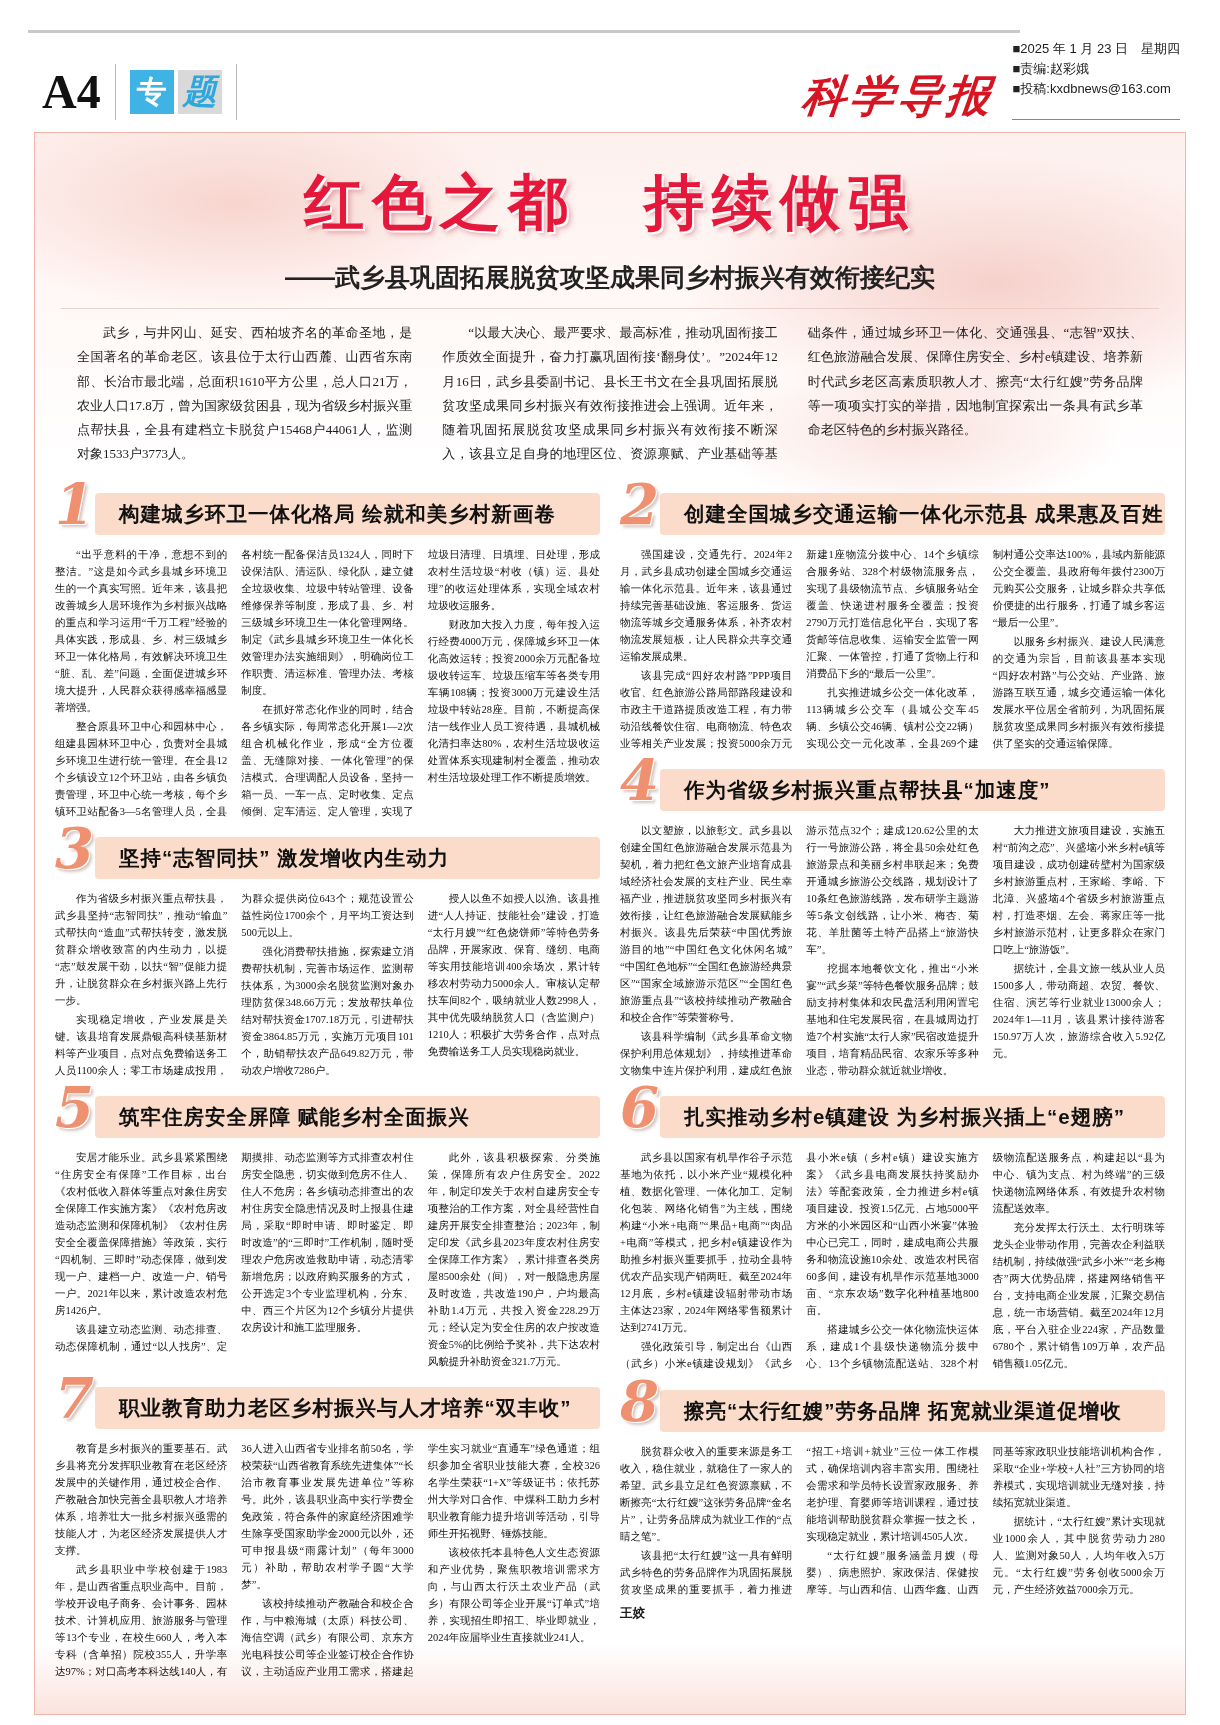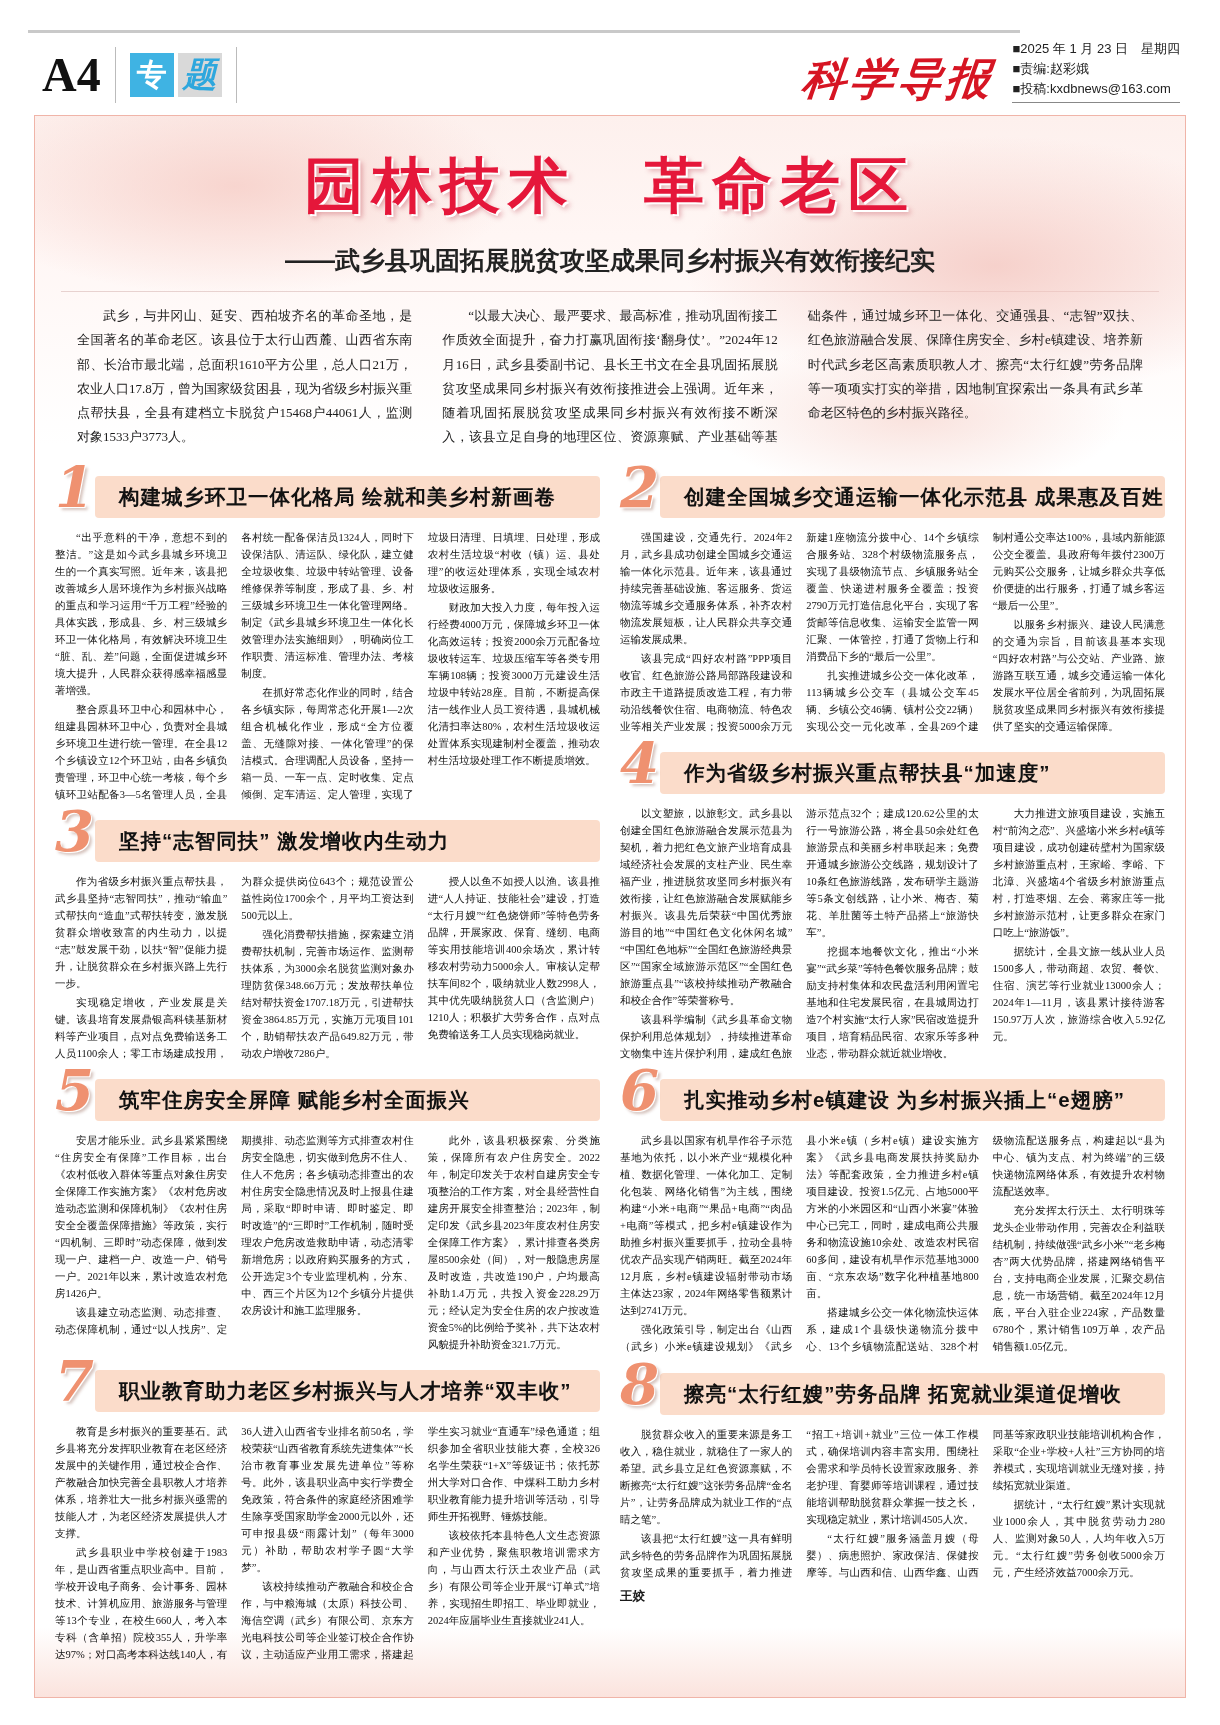--- a/index.html
+++ b/index.html
@@ -14,21 +14,21 @@
   .badge{display:flex;gap:4px;align-items:center;}
   .badge .b1{width:44px;height:44px;background:#3fb3e3;color:#fff;font-family:"Liberation Sans",sans-serif;
     font-weight:bold;font-size:30px;display:flex;align-items:center;justify-content:center;}
   .badge .b2{width:44px;height:44px;background:#d9d9d9;color:#2ea7dd;font-weight:bold;font-size:34px;
     font-style:italic;display:flex;align-items:center;justify-content:center;font-family:"DejaVu Serif",serif;}
   .header-right{display:flex;align-items:flex-end;gap:18px;}
   .masthead{color:#d61523;font-size:44px;font-weight:bold;font-style:italic;
     font-family:"DejaVu Serif",serif;transform:skewX(-6deg);letter-spacing:4px;line-height:1;padding-bottom:2px;}
   .pubinfo{font-family:"Liberation Sans",sans-serif;font-size:13px;color:#222;line-height:1.55;}
   .pubinfo .line{display:flex;align-items:center;gap:5px;}
-  .pubinfo .line.last{border-bottom:1px solid #888;padding-bottom:3px;}
+  .pubinfo .line.last{border-bottom:1px solid #888;padding-bottom:20px;}
   
   .content-box{margin:4px 34px 16px;border:1px solid #f0b4a8;position:relative;overflow:hidden;
     background:linear-gradient(0deg,#fbe3dd 0,rgba(251,227,221,0) 70px),
                linear-gradient(180deg,#fdf0ed 0,#fff6f4 120px,#ffffff 330px);
     padding:0 16px 12px;}
   .blob{position:absolute;border-radius:50%;pointer-events:none;}
   .blob.one{width:560px;height:220px;left:-80px;top:-40px;background:radial-gradient(closest-side,#f6cdc6,rgba(246,205,198,0));opacity:.8;}
   .blob.two{width:620px;height:260px;right:-120px;top:20px;background:radial-gradient(closest-side,#f3c4bd,rgba(243,196,189,0));opacity:.75;}
   .blob.three{width:420px;height:160px;right:60px;top:220px;background:radial-gradient(closest-side,#f7d6cf,rgba(247,214,207,0));opacity:.7;}
   
@@ -81,21 +81,21 @@
       <div class="line last">■投稿:kxdbnews@163.com</div>
     </div>
   </div>
 </div>
 
 <div class="content-box">
   <div class="blob one"></div>
   <div class="blob two"></div>
   <div class="blob three"></div>
 
-  <div class="main-title">园林技术　革命老区</div>
+  <div class="main-title">红色之都　持续做强</div>
   <div class="sub-title">——武乡县巩固拓展脱贫攻坚成果同乡村振兴有效衔接纪实</div>
   <div class="title-sep"></div>
 
   <div class="intro">
     <p>武乡，与井冈山、延安、西柏坡齐名的革命圣地，是全国著名的革命老区。该县位于太行山西麓、山西省东南部、长治市最北端，总面积1610平方公里，总人口21万，农业人口17.8万，曾为国家级贫困县，现为省级乡村振兴重点帮扶县，全县有建档立卡脱贫户15468户44061人，监测对象1533户3773人。</p>
     <p>“以最大决心、最严要求、最高标准，推动巩固衔接工作质效全面提升，奋力打赢巩固衔接‘翻身仗’。”2024年12月16日，武乡县委副书记、县长王书文在全县巩固拓展脱贫攻坚成果同乡村振兴有效衔接推进会上强调。近年来，随着巩固拓展脱贫攻坚成果同乡村振兴有效衔接不断深入，该县立足自身的地理区位、资源禀赋、产业基础等基础条件，通过城乡环卫一体化、交通强县、“志智”双扶、红色旅游融合发展、保障住房安全、乡村e镇建设、培养新时代武乡老区高素质职教人才、擦亮“太行红嫂”劳务品牌等一项项实打实的举措，因地制宜探索出一条具有武乡革命老区特色的乡村振兴路径。</p>
   </div>
 
   <div class="sections-grid">
 

